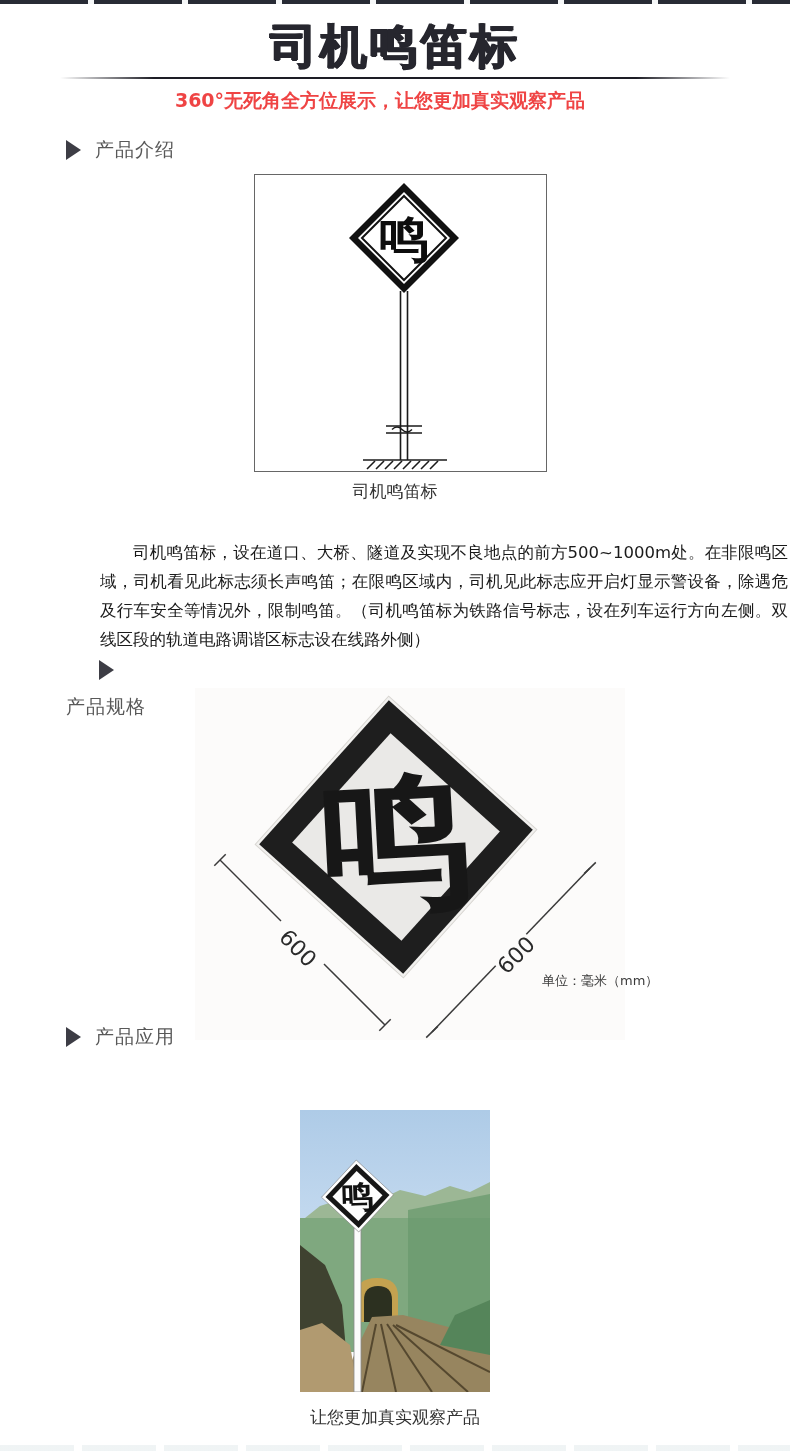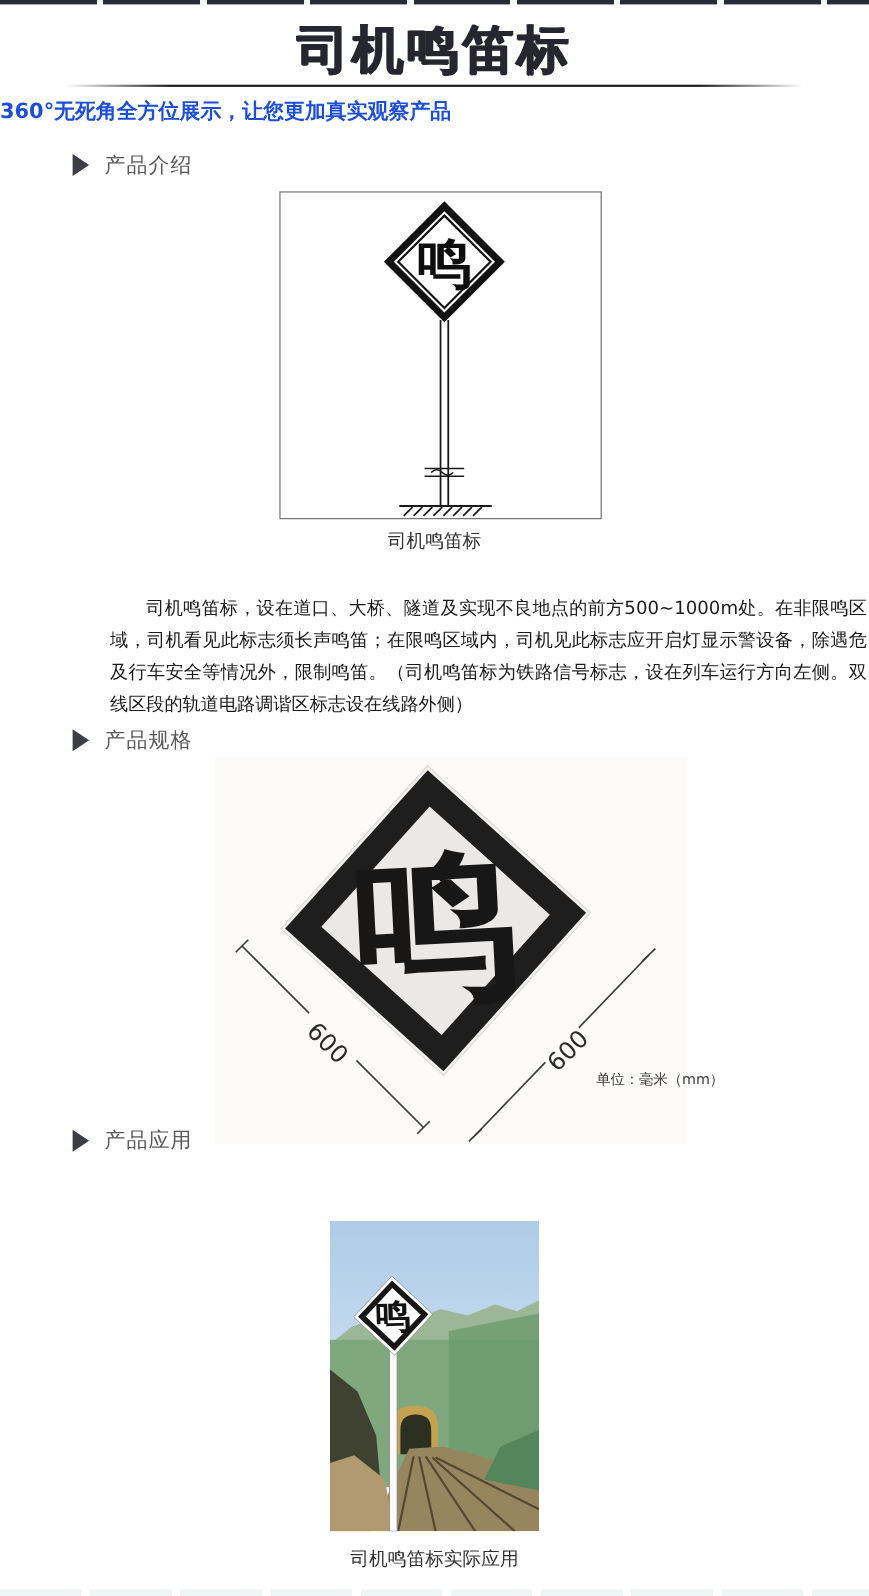--- a/index.html
+++ b/index.html
@@ -15,29 +15,29 @@
     background:repeating-linear-gradient(90deg,#282b35 0 88px,#f5f7f8 88px 94px);}
   .bottom-strip{bottom:0;left:0;width:790px;height:6px;opacity:.85;
     background:repeating-linear-gradient(90deg,#edf2f3 0 74px,#ffffff 74px 82px);}
 
   
   .page-title{top:20px;left:0;width:790px;text-align:center;
     font-size:47px;line-height:52px;font-weight:900;color:#26262e;letter-spacing:3px;
     text-shadow:1px 0 #26262e,-1px 0 #26262e,0 1px #26262e;}
   .title-divider{top:77px;left:60px;width:670px;height:2px;
     background:linear-gradient(90deg,rgba(29,29,37,0) 0%,#1d1d25 14%,#1d1d25 86%,rgba(29,29,37,0) 100%);}
-  .subtitle{top:88px;left:0;width:760px;
-    font-size:19px;font-weight:bold;color:#1d4ed8;}
+  .subtitle{top:88px;left:0;width:760px;text-align:center;
+    font-size:19px;font-weight:bold;color:#ef4444;}
 
   
   .section-header{left:66px;display:flex;align-items:center;gap:14px;}
   .tri-icon{width:0;height:0;border-top:10px solid transparent;border-bottom:10px solid transparent;
     border-left:15px solid #3d3d45;}
   .section-label{font-size:19px;color:#585858;letter-spacing:1px;}
-  .hdr-intro{top:137px;} .hdr-spec{top:660px;} .hdr-app{top:1024px;}
+  .hdr-intro{top:137px;} .hdr-spec{top:660px;flex-direction:column;} .hdr-app{top:1024px;}
 
   
   .intro-figure{top:174px;left:254px;width:293px;height:298px;border:1px solid #666;background:#fff;box-sizing:border-box;}
   .figure-caption{left:0;width:790px;text-align:center;font-size:17px;color:#333;}
   .cap-intro{top:480px;} .cap-app{top:1406px;}
 
   
   .intro-body{top:521px;left:57px;width:688px;font-size:16.5px;line-height:29px;color:#1a1a1a;
     text-indent:2em;text-align:justify;margin-left:43px;}
 
@@ -172,15 +172,15 @@
 
     <rect x="54" y="118" width="7" height="164" fill="#fbfbfb" stroke="#8a8a8a" stroke-width="0.8"></rect>
     <g transform="rotate(-2 57.5 86)">
       <polygon points="57.5,50 93.5,86 57.5,122 21.5,86" fill="#ffffff" stroke="#777" stroke-width="0.6"></polygon>
       <polygon points="57.5,54 89.5,86 57.5,118 25.5,86" fill="#161616"></polygon>
       <polygon points="57.5,61 82.5,86 57.5,111 32.5,86" fill="#fefefe"></polygon>
       <text x="57.5" y="86" dy="0.36em" text-anchor="middle" font-size="32" font-weight="900" fill="#111">鸣</text>
     </g>
   </svg>
 </div>
-<div class="abs figure-caption cap-app">司机鸣笛标实际应用</div>
+<div class="abs figure-caption cap-app">让您更加真实观察产品</div>
 
 <div class="abs bottom-strip"></div>
 
 </body></html>

